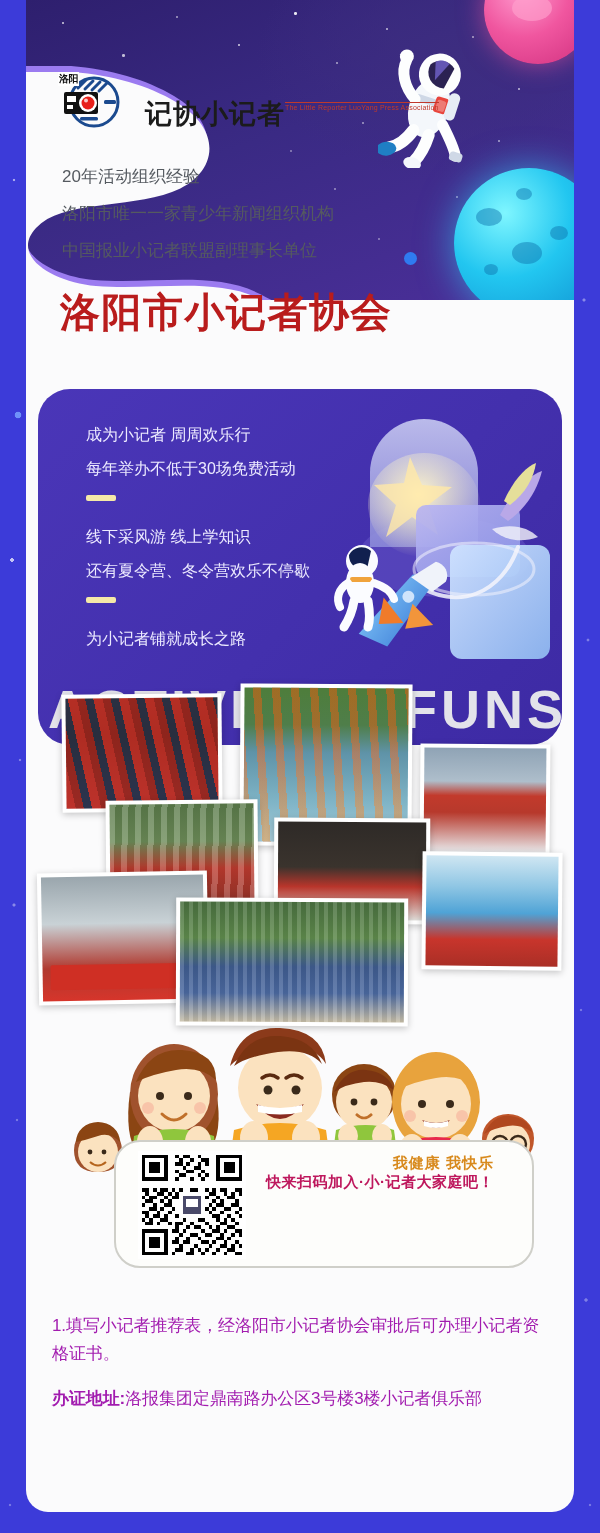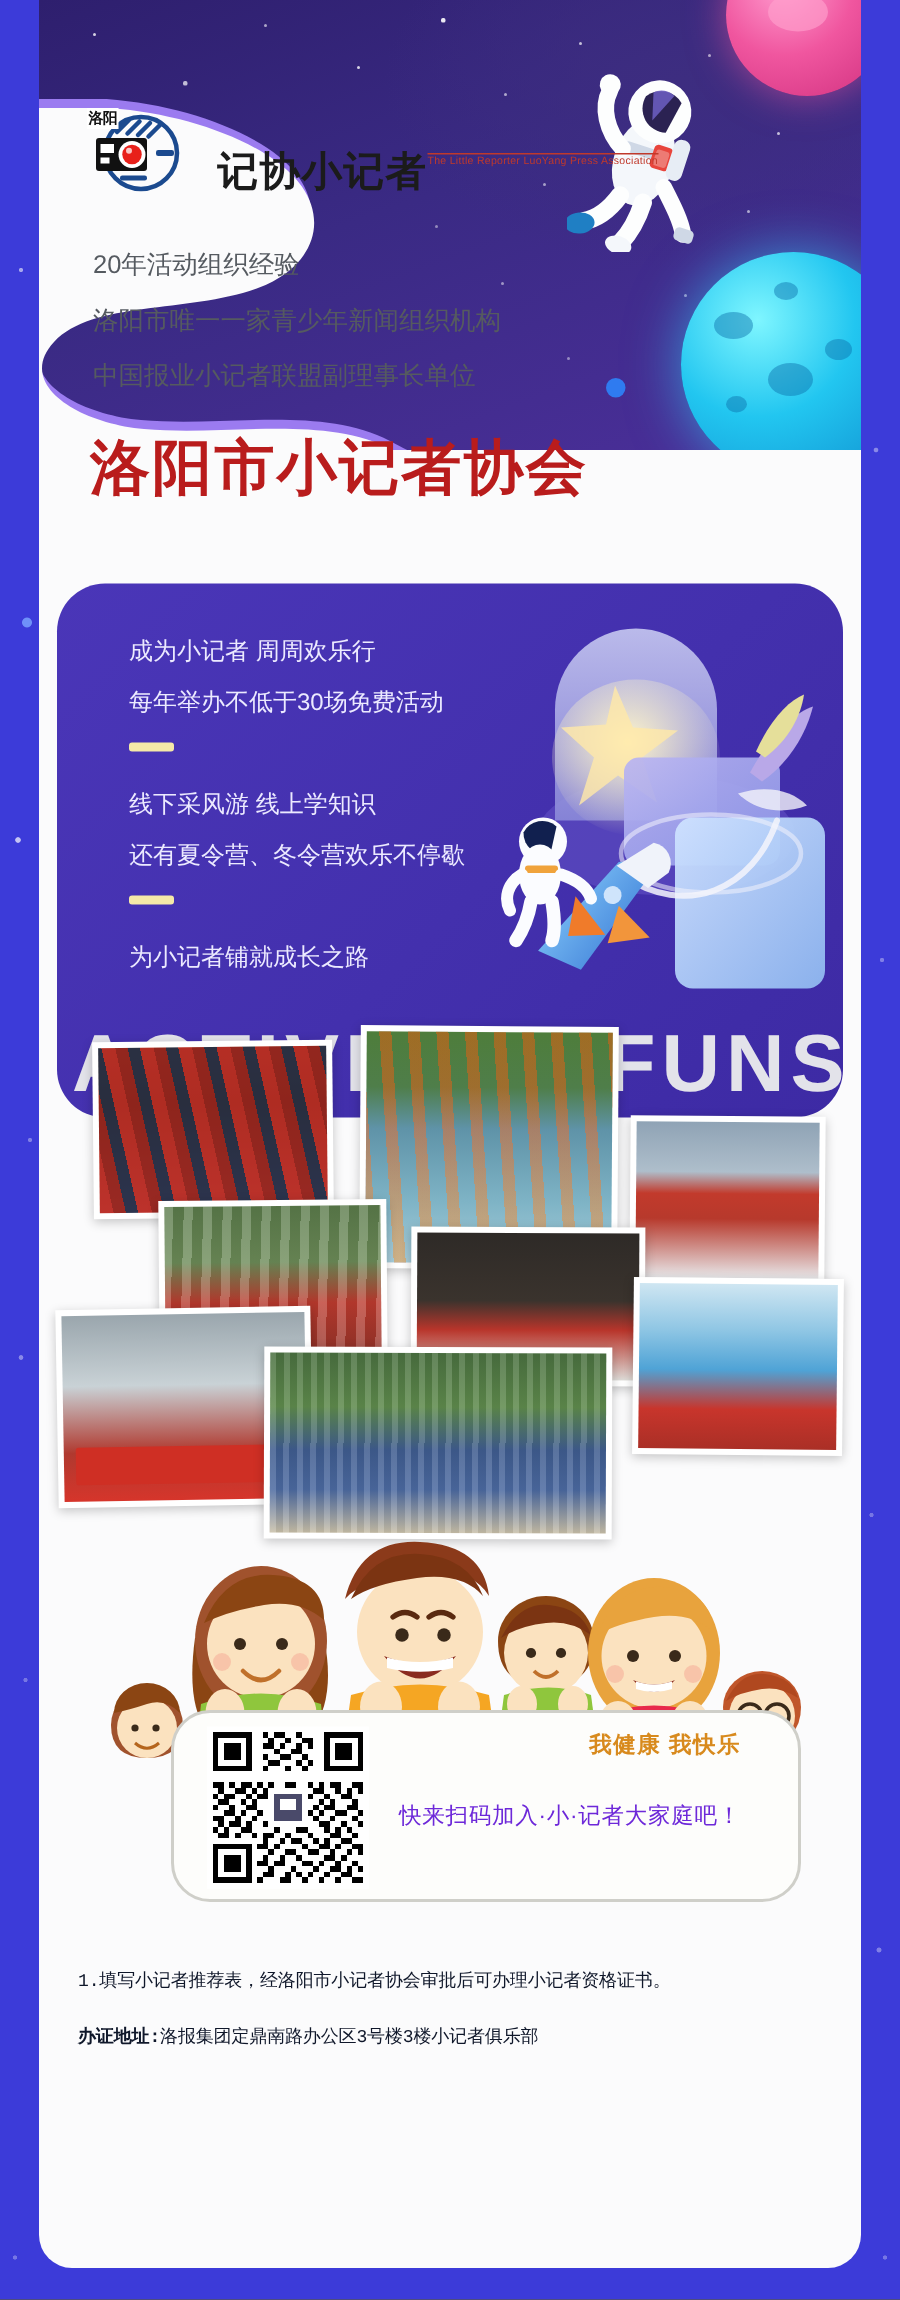--- a/index.html
+++ b/index.html
@@ -141,25 +141,25 @@
     background:#fdfdfb; border:2px solid #cfcfc9; border-radius:26px;
   }
   .qr {
     position:absolute; left:22px; top:9px; width:108px; height:108px;
     background:#fff;
   }
   .qr-txt { position:absolute; left:150px; top:12px; }
   .qr-l1 { font-size:15px; font-weight:700; color:#d88a1d; letter-spacing:1px; }
   .qr-l2 { font-size:18px; font-weight:700; color:#f0b429; letter-spacing:1px;
            margin:8px 0 8px 38px; }
-  .qr-l3 { font-size:15px; font-weight:400; color:#6d28d9; letter-spacing:.5px;margin-top:28px; }
+  .qr-l3 { font-size:15px; font-weight:700; color:#be185d; letter-spacing:.5px; }
   
   .terms { position:absolute; left:26px; top:1312px; width:500px; }
   .terms p {
-    font-size:12px; color:#0f172a; line-height:1.62; letter-spacing:-.1px;font-family:Liberation Mono, monospace;
+    font-size:17px; color:#a21caf; line-height:1.62; letter-spacing:-.1px;
   }
   .addr { margin-top:18px; }
   .addr b { font-weight:700; }
   .hotline {
     margin-top:6px; font-size:21px; font-weight:700; color:#3333cc; letter-spacing:.5px;
   }
 </style>
 </head>
 <body>
 

